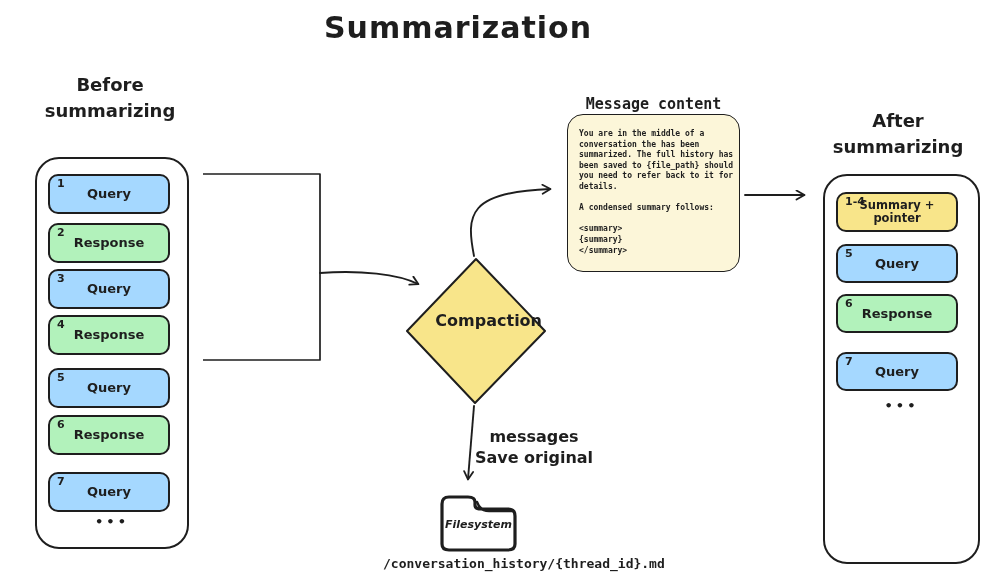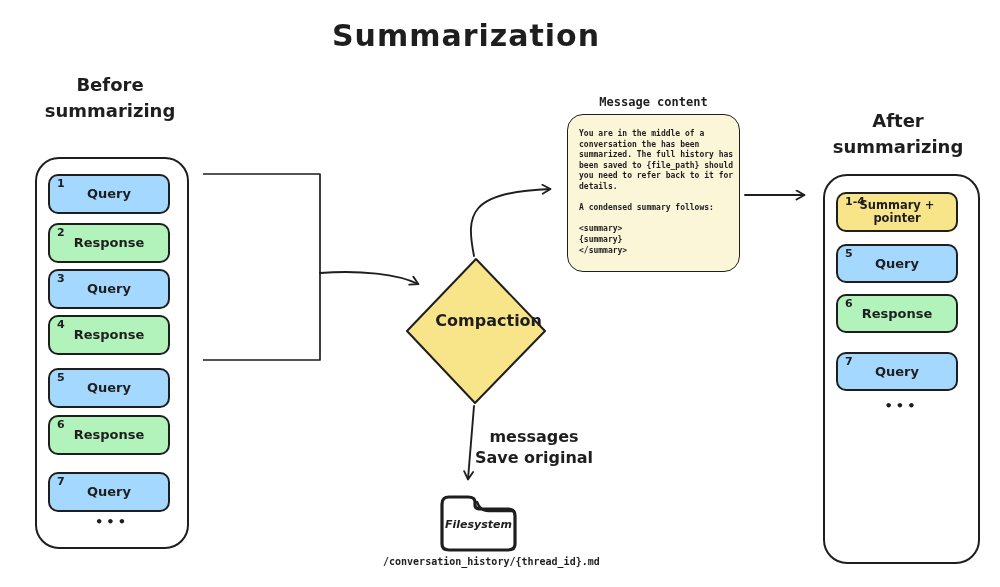--- a/index.html
+++ b/index.html
@@ -1,19 +1,19 @@
 <!DOCTYPE html>
 <html style="--stroke: #1e1e1e; --query: #a5d8ff; --response: #b2f2bb; --summary: #f8e58a; --diamond: #f8e58a; --note: #fcf6d9;"><head>
 <meta charset="utf-8">
 <style>
   html,body{margin:0;padding:0;background:#fff;}
   .canvas{position:relative;width:1000px;height:587px;background:#fff;overflow:hidden;
           font-family:"DejaVu Sans",sans-serif;color:var(--stroke,#1e1e1e);}
   .overlay{position:absolute;left:0;top:0;width:1000px;height:587px;pointer-events:none;}
-  .title{position:absolute;left:308px;top:10px;width:300px;margin:8px;text-align:center;
+  .title{position:absolute;left:308px;top:10px;width:300px;margin:0;text-align:center;
          font-size:30px;font-weight:700;letter-spacing:1px;}
   .section-label{position:absolute;text-align:center;font-size:18px;font-weight:600;line-height:26px;}
   .section-label span{display:block;}
   .before-label{left:30px;top:72px;width:160px;}
   .after-label{left:820px;top:108px;width:156px;}
   .panel{position:absolute;border:2px solid var(--stroke);border-radius:24px;background:#fff;}
   .before-panel{left:35px;top:157px;width:150px;height:388px;}
   .after-panel{left:823px;top:174px;width:153px;height:386px;}
   .msg-box{position:absolute;left:11px;width:122px;height:40px;border:2px solid var(--stroke);
            border-radius:10px;box-sizing:border-box;}
@@ -21,36 +21,36 @@
   .query{background:var(--query);}
   .response{background:var(--response);}
   .summary{background:var(--summary);}
   .num{position:absolute;top:2px;left:7px;font-size:11px;font-weight:600;line-height:11px;}
   .msg-label{display:flex;width:100%;height:100%;align-items:center;justify-content:center;
              font-size:13px;font-weight:600;text-align:center;line-height:14px;flex-direction:column;}
   .msg-label.small{font-size:11.5px;line-height:13px;}
   .dots{position:absolute;left:0;width:100%;text-align:center;font-size:13px;font-weight:700;
         letter-spacing:3px;}
   .note-label{position:absolute;left:567px;top:95px;width:173px;text-align:center;
-              font-family:"DejaVu Sans Mono",monospace;font-size:12px;font-weight:700;}
+              font-family:"DejaVu Sans Mono",monospace;font-size:15px;font-weight:700;}
   .note{position:absolute;left:567px;top:114px;width:173px;height:158px;box-sizing:border-box;
         background:var(--note);border:1.6px solid var(--stroke);border-radius:16px;
         padding:14px 12px 0 11px;font-family:"DejaVu Sans Mono",monospace;font-size:8px;
         font-weight:700;line-height:10.6px;}
   .code-line{min-height:10.6px;white-space:pre;}
   .diamond-label{position:absolute;left:408px;top:310px;width:134px;text-align:right;
                  font-size:16px;font-weight:600;line-height:21px;}
   .diamond-label span{display:block;}
   .save-label{position:absolute;left:459px;top:426px;width:150px;text-align:center;
               font-size:16px;font-weight:600;line-height:21px;}
   .save-label span{display:block;}
   .folder-label{position:absolute;left:442px;top:518px;width:73px;text-align:center;
                 font-size:11px;font-weight:600;font-style:italic;}
   .path-label{position:absolute;left:383px;top:556px;width:200px;text-align:center;
-              font-family:"DejaVu Sans Mono",monospace;font-size:10px;font-weight:700;}
+              font-family:"DejaVu Sans Mono",monospace;font-size:13px;font-weight:700;}
 </style>
 </head>
 <body>
 
 <div class="canvas">
 
   <svg class="overlay" viewBox="0 0 1000 587" xmlns="http://www.w3.org/2000/svg">
     <defs>
       <marker id="arrow" markerWidth="16" markerHeight="16" refX="9.5" refY="5.5" orient="auto" markerUnits="userSpaceOnUse">
         <polyline points="2,1 10,5.5 2,10" fill="none" stroke="#1e1e1e" stroke-width="1.8" stroke-linecap="round" stroke-linejoin="round"></polyline>

